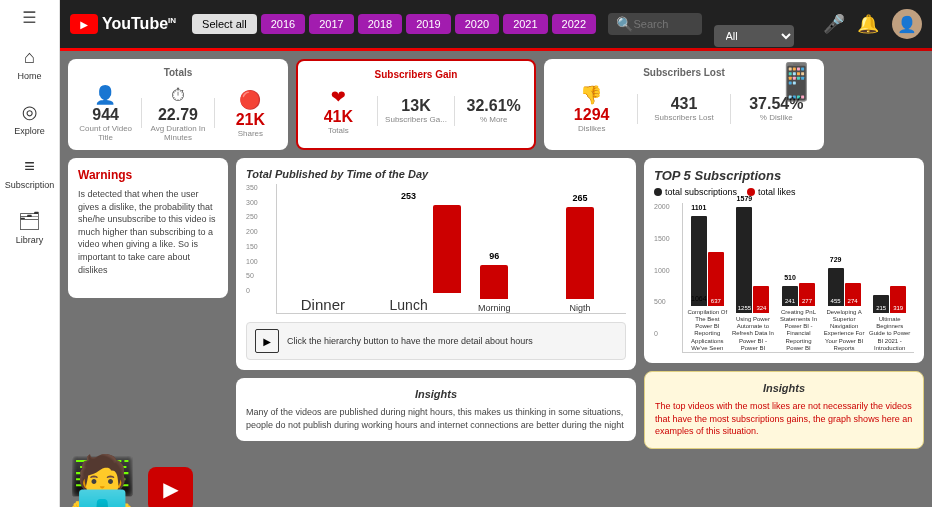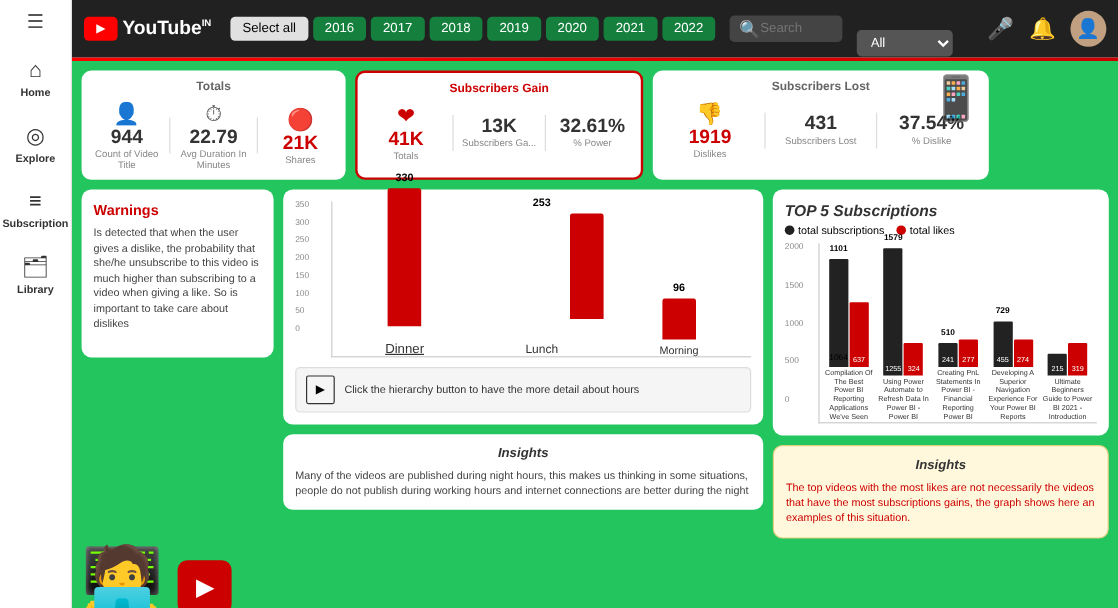--- a/index.html
+++ b/index.html
@@ -5,44 +5,44 @@
     * { box-sizing: border-box; margin: 0; padding: 0; }
     body { font-family: Arial, sans-serif; background: #f0f0f0; width: 932px; height: 507px; overflow: hidden; font-size: 11px; }
 
     
     .app { display: flex; width: 932px; height: 507px; }
 
     
     .sidebar { width: 60px; background: #fff; display: flex; flex-direction: column; align-items: center; padding-top: 8px; border-right: 1px solid #e0e0e0; flex-shrink: 0; }
     .sidebar-item { display: flex; flex-direction: column; align-items: center; padding: 10px 0; cursor: pointer; width: 100%; text-align: center; }
     .sidebar-icon { font-size: 18px; color: #333; }
-    .sidebar-label { font-size: 9px; color: #333; margin-top: 3px; font-weight: bold; }
+    .sidebar-label { font-size: 9px; color: #333; margin-top: 3px; }
     .hamburger { font-size: 16px; color: #555; margin-bottom: 10px; cursor: pointer; }
 
     
     .main { flex: 1; display: flex; flex-direction: column; overflow: hidden; }
 
     
     .header { background: #212121; display: flex; align-items: center; padding: 0 10px; height: 48px; gap: 8px; flex-shrink: 0; }
     .logo-area { display: flex; align-items: center; gap: 4px; margin-right: 8px; }
     .logo-icon { width: 28px; height: 20px; background: #ff0000; border-radius: 4px; display: flex; align-items: center; justify-content: center; }
     .logo-icon::after { content: '▶'; color: white; font-size: 10px; }
     .logo-text { color: white; font-size: 16px; font-weight: bold; }
     .logo-sup { color: white; font-size: 8px; vertical-align: super; }
     .filter-btn { background: #555; color: white; border: none; padding: 4px 10px; border-radius: 4px; cursor: pointer; font-size: 11px; }
     .filter-btn.active { background: #e0e0e0; color: #000; }
-    .year-btn { background: #15803d; color: white; border: none; padding: 4px 10px; border-radius: 4px; cursor: pointer; font-size: 11px; }
+    .year-btn { background: #a21caf; color: white; border: none; padding: 4px 10px; border-radius: 4px; cursor: pointer; font-size: 11px; }
     .search-area { display: flex; align-items: center; background: #444; border-radius: 4px; padding: 3px 8px; margin-left: 4px; }
     .search-input { background: transparent; border: none; color: white; font-size: 11px; width: 60px; outline: none; }
     .header-icons { margin-left: auto; display: flex; align-items: center; gap: 12px; }
     .header-icon { color: white; font-size: 18px; cursor: pointer; }
     .avatar { width: 30px; height: 30px; border-radius: 50%; background: #c0a080; cursor: pointer; overflow: hidden; display: flex; align-items: center; justify-content: center; font-size: 16px; }
 
     
-    .content { flex: 1; overflow: auto; padding: 8px; background: #22c55e; }
+    .content { flex: 1; overflow: auto; padding: 8px; background: #737373; }
 
     
     .stats-row { display: flex; gap: 8px; margin-bottom: 8px; }
 
     
     .stats-card { background: white; border-radius: 8px; padding: 8px; flex: 1; position: relative; }
     .stats-card-title { text-align: center; font-size: 10px; color: #666; margin-bottom: 6px; font-weight: bold; }
     .stats-inner { display: flex; gap: 6px; align-items: center; }
     .stat-item { display: flex; flex-direction: column; align-items: center; flex: 1; }
     .stat-value { font-size: 16px; font-weight: bold; color: #333; }
@@ -195,31 +195,31 @@
               <span class="stat-label">Totals</span>
             </div>
             <div class="divider-v"></div>
             <div class="stat-item">
               <span class="stat-value">13K</span>
               <span class="stat-label">Subscribers Ga...</span>
             </div>
             <div class="divider-v"></div>
             <div class="stat-item">
               <span class="stat-value">32.61%</span>
-              <span class="stat-label">% Power</span>
+              <span class="stat-label">% More</span>
             </div>
           </div>
         </div>
 
         <div class="stats-card sub-lost-card" style="max-width:280px; position:relative; overflow:hidden;">
           <div class="stats-card-title">Subscribers Lost</div>
           <div class="stats-inner">
             <div class="stat-item">
               <span style="font-size:18px; color:#cc0000;">👎</span>
-              <span class="stat-value red">1919</span>
+              <span class="stat-value red">1294</span>
               <span class="stat-label">Dislikes</span>
             </div>
             <div class="divider-v"></div>
             <div class="stat-item">
               <span class="stat-value">431</span>
               <span class="stat-label">Subscribers Lost</span>
             </div>
             <div class="divider-v"></div>
             <div class="stat-item">
               <span class="stat-value">37.54%</span>
@@ -236,59 +236,63 @@
         <div style="width:160px; flex-shrink:0;">
           <div class="warnings-section">
             <div class="warnings-title">Warnings</div>
             <p class="warnings-text">Is detected that when the user gives a dislike, the probability that she/he unsubscribe to this video is much higher than subscribing to a video when giving a like. So is important to take care about dislikes</p>
             <br>
           </div>
         </div>
 
         <div style="flex:1; display:flex; flex-direction:column; gap:8px;">
           <div class="chart-card">
+            <div class="chart-title">Total Published by Time of the Day</div>
 
             <div style="position:relative; padding-left:30px;">
 
               <div style="position:absolute; left:0; top:0; bottom:20px; display:flex; flex-direction:column; justify-content:space-between;">
                 <span style="font-size:7px; color:#888;">350</span>
                 <span style="font-size:7px; color:#888;">300</span>
                 <span style="font-size:7px; color:#888;">250</span>
                 <span style="font-size:7px; color:#888;">200</span>
                 <span style="font-size:7px; color:#888;">150</span>
                 <span style="font-size:7px; color:#888;">100</span>
                 <span style="font-size:7px; color:#888;">50</span>
                 <span style="font-size:7px; color:#888;">0</span>
               </div>
               <div style="display:flex; align-items:flex-end; gap:10px; height:130px; border-left:1px solid #ccc; border-bottom:1px solid #ccc; padding:0 8px;">
 
                 <div style="display:flex; flex-direction:column; align-items:center; flex:1;">
-                  <div style="position:relative; width:28px;">
-                    <span style="font-size:9px; font-weight:bold; position:absolute; top:-14px; left:50%; transform:translateX(-50%); white-space:nowrap;">330</span>
-                    <div style="background:#cc0000; width:28px; height:115px; border-radius:2px 2px 0 0;"></div>
-                  </div>
-                  <span style="font-size:11px; color:#333; margin-top:13px;text-decoration:underline;">Dinner</span>
+                  <span style="font-size:15px; color:#333; margin-top:13px;">Dinner</span>
                 </div>
 
                 <div style="display:flex; flex-direction:column; align-items:center; flex:1;">
                   <div style="position:relative; width:28px;padding-left:48px;">
                     <span style="font-size:9px; font-weight:bold; position:absolute; top:-14px; left:50%; transform:translateX(-50%); white-space:nowrap;">253</span>
                     <div style="background:#cc0000; width:28px; height:88px; border-radius:2px 2px 0 0;"></div>
                   </div>
-                  <span style="font-size:10px; color:#333; margin-top:20px;">Lunch</span>
+                  <span style="font-size:14px; color:#333; margin-top:4px;">Lunch</span>
                 </div>
 
                 <div style="display:flex; flex-direction:column; align-items:center; flex:1;">
                   <div style="position:relative; width:28px;">
                     <span style="font-size:9px; font-weight:bold; position:absolute; top:-14px; left:50%; transform:translateX(-50%); white-space:nowrap;">96</span>
                     <div style="background:#cc0000; width:28px; height:34px; border-radius:2px 2px 0 0;"></div>
                   </div>
                   <span style="font-size:9px; color:#333; margin-top:4px;">Morning</span>
                 </div>
 
+                <div style="display:flex; flex-direction:column; align-items:center; flex:1;">
+                  <div style="position:relative; width:28px;">
+                    <span style="font-size:9px; font-weight:bold; position:absolute; top:-14px; left:50%; transform:translateX(-50%); white-space:nowrap;">265</span>
+                    <div style="background:#cc0000; width:28px; height:92px; border-radius:2px 2px 0 0;"></div>
+                  </div>
+                  <span style="font-size:9px; color:#333; margin-top:4px;">Nigth</span>
+                </div>
               </div>
             </div>
 
             <div class="video-info" style="margin-top:8px;">
               <div class="play-btn">▶</div>
               <span class="video-text">Click the hierarchy button to  have the more  detail about hours</span>
             </div>
           </div>
 
           <div class="insights-card">

